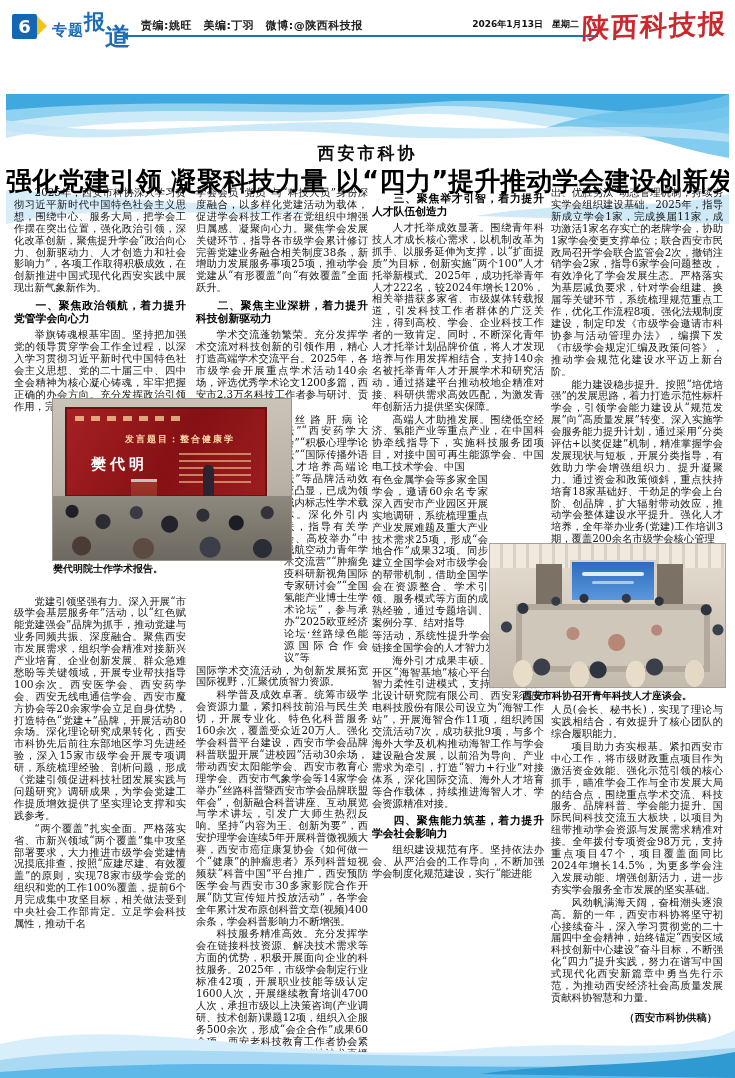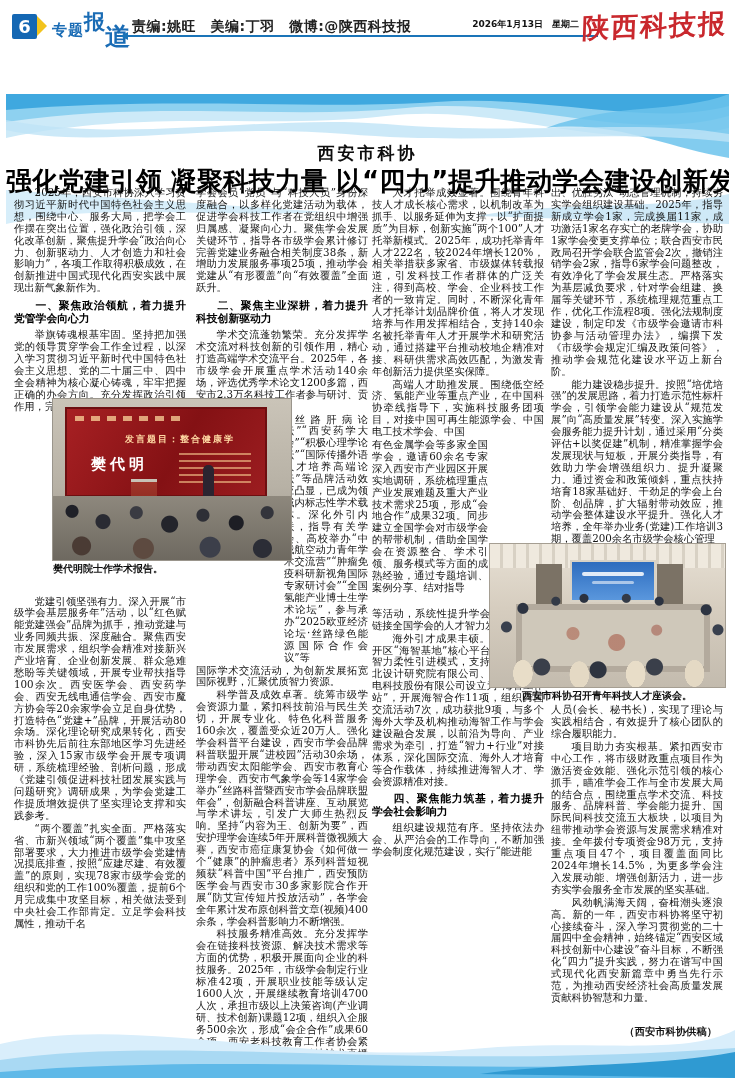--- a/index.html
+++ b/index.html
@@ -8,21 +8,21 @@
   
   .hdr{position:absolute;top:8px;left:12px;right:8px;height:42px;}
   .pnum{position:absolute;left:0;top:6px;width:25px;height:25px;background:#1467b3;color:#fff;
         font-weight:bold;font-size:18px;line-height:25px;text-align:center;border-radius:2px;}
   .pnum-arrow{position:absolute;left:25px;top:8px;width:0;height:0;
         border-top:10px solid transparent;border-bottom:10px solid transparent;border-left:10px solid #f2c31d;}
   .sect{position:absolute;left:40px;top:0px;color:#1a6cb5;font-weight:bold;white-space:nowrap;}
   .sect .s1{font-size:15px;vertical-align:6px;letter-spacing:1px;}
   .sect .s2{font-size:21px;vertical-align:12px;}
   .sect .s3{font-size:25px;vertical-align:-4px;}
-  .staff{position:absolute;left:120px;top:10px;font-size:14px;font-weight:bold;color:#222;letter-spacing:.5px;}
+  .staff{position:absolute;left:129px;top:10px;font-size:11px;font-weight:bold;color:#222;letter-spacing:.5px;}
   .aline{position:absolute;left:116px;top:27px;width:470px;height:1.6px;background:#1a74b8;}
   .aline:before{content:"";position:absolute;left:-8px;top:-3.2px;width:0;height:0;
         border-top:4px solid transparent;border-bottom:4px solid transparent;border-right:8px solid #1a74b8;}
   .dateline{position:absolute;right:148px;top:10px;font-size:9px;font-weight:bold;color:#111;}
   .masthead{position:absolute;right:0;top:0;font-family:"DejaVu Serif",serif;font-weight:bold;
         font-size:27px;color:#c9282d;transform:rotate(-2deg) skewX(-4deg);letter-spacing:2px;white-space:nowrap;}
   
   .banner{position:absolute;top:52px;left:6px;width:723px;height:130px;overflow:hidden;margin-top:42px;}
   .banner svg{position:absolute;inset:0;}
   .kicker{position:absolute;top:48px;width:100%;text-align:center;font-family:"DejaVu Serif",serif;
@@ -35,22 +35,22 @@
        font-family:"DejaVu Serif",serif;font-size:10.3px;line-height:11.9px;color:#141414;}
   .c1{left:0;} .c2{left:182px;} .c3{left:358px;} .c4{left:537px;}
   .para{margin:0 0 1px;text-indent:2em;}
   .noind{text-indent:0;}
   .sec{margin:5px 0 4px;text-indent:2em;font-family:"DejaVu Sans",sans-serif;font-weight:bold;
        font-size:10.8px;line-height:13px;color:#000;}
   .lead{font-family:"DejaVu Sans",sans-serif;font-weight:normal;}
   .gap1{height:182px;}
   .gap2{height:158px;}
   .narrow-l{margin:0 0 1px 88px;text-indent:0;}
-  .narrow-r{margin:0 56px 14px 0;text-indent:0;}
-  .byline{margin-top:22px;text-align:right;padding-right:6px;text-indent:0;font-weight:bold;}
+  .narrow-r{margin:0 56px 1px 0;text-indent:0;}
+  .byline{margin-top:8px;text-align:right;padding-right:6px;text-indent:0;font-weight:bold;}
   
   .photo1{position:absolute;left:53px;top:399px;width:238px;height:161px;overflow:hidden;
           background:linear-gradient(#cac4b8 0%,#b7b1a5 55%,#99938a 100%);box-shadow:0 0 0 1px #9a958c;}
   .p1-screen{position:absolute;left:14px;top:10px;width:198px;height:86px;
           background:linear-gradient(120deg,#a72023 0%,#841114 55%,#9c1d20 100%);box-shadow:0 0 0 2px #6e0f11;}
   .p1-logos{position:absolute;left:8px;top:7px;width:110px;height:5px;opacity:.8;
           background:repeating-linear-gradient(90deg,rgba(255,220,160,.9) 0 9px,transparent 9px 16px);}
   .p1-title{position:absolute;left:58px;top:24px;color:#ffd9a3;font-size:9px;font-weight:bold;letter-spacing:2px;}
   .p1-speaker{position:absolute;left:24px;top:46px;color:#ffffff;font-size:15px;font-weight:bold;letter-spacing:4px;}
   .p1-sub{position:absolute;right:14px;top:44px;width:72px;height:30px;opacity:.7;
@@ -162,20 +162,21 @@
       <p class="para noind">学会会员“党员”与“科技人员”身份深度融合，以多样化党建活动为载体，促进学会科技工作者在党组织中增强归属感、凝聚向心力。聚焦学会发展关键环节，指导各市级学会累计修订完善党建业务融合相关制度38条，新增助力发展服务事项25项，推动学会党建从“有形覆盖”向“有效覆盖”全面跃升。</p>
       <p class="sec">二、聚焦主业深耕，着力提升科技创新驱动力</p>
       <p class="para"><b class="lead">学术交流蓬勃繁荣。</b><span>充分发挥学术交流对科技创新的引领作用，精心打造高端学术交流平台。2025年，各市级学会开展重点学术活动140余场，评选优秀学术论文1200多篇，西安市2.3万名科技工作者参与研讨、贡献智慧。其中，</span></p>
       <div class="narrow-l">“丝路肝病论坛”“西安药学大会”“积极心理学论坛”“国际传播外语人才培养高端论坛”等品牌活动效应凸显，已成为领域内标志性学术载体。深化外引内联，指导有关学会、高校举办“中俄航空动力青年学术交流营”“肿瘤免疫科研新视角国际专家研讨会”“全国氢能产业博士生学术论坛”，参与承办“2025欧亚经济论坛·丝路绿色能源国际合作会议”等</div>
       <p class="para noind">国际学术交流活动，为创新发展拓宽国际视野，汇聚优质智力资源。</p>
       <p class="para"><b class="lead">科学普及成效卓著。</b><span>统筹市级学会资源力量，紧扣科技前沿与民生关切，开展专业化、特色化科普服务160余次，覆盖受众近20万人。强化学会科普平台建设，西安市学会品牌科普联盟开展“进校园”活动30余场，带动西安太阳能学会、西安市教育心理学会、西安市气象学会等14家学会举办“丝路科普暨西安市学会品牌联盟年会”，创新融合科普讲座、互动展览与学术讲坛，引发广大师生热烈反响。坚持“内容为王、创新为要”，西安护理学会连续5年开展科普微视频大赛，西安市癌症康复协会《如何做一个“健康”的肿瘤患者》系列科普短视频获“科普中国”平台推广，西安预防医学会与西安市30多家影院合作开展“防艾宣传短片投放活动”，各学会全年累计发布原创科普文章(视频)400余条，学会科普影响力不断增强。</span></p>
       <p class="para"><b class="lead">科技服务精准高效。</b><span>充分发挥学会在链接科技资源、解决技术需求等方面的优势，积极开展面向企业的科技服务。2025年，市级学会制定行业标准42项，开展职业技能等级认定1600人次，开展继续教育培训4700人次，承担市级以上决策咨询(产业调研、技术创新)课题12项，组织入企服务500余次，形成“会企合作”成果60余项。西安老科技教育工作者协会紧扣企业发展难点，开展科技沙龙直播活动4场，中小企业高质量发展大讲堂6场，“双进”活动13场，覆盖新材料、半导体、装备制造、人工智能等领域，累计参与企业300余家，参与专家</span></p>
     </div>
 
     <div class="col c3">
+      <p class="sec">三、聚焦举才引智，着力提升人才队伍创造力</p>
       <p class="para"><b class="lead">人才托举成效显著。</b><span>围绕青年科技人才成长核心需求，以机制改革为抓手、以服务延伸为支撑，以“扩面提质”为目标，创新实施“两个100”人才托举新模式。2025年，成功托举青年人才222名，较2024年增长120%，相关举措获多家省、市级媒体转载报道，引发科技工作者群体的广泛关注，得到高校、学会、企业科技工作者的一致肯定。同时，不断深化青年人才托举计划品牌价值，将人才发现培养与作用发挥相结合，支持140余名被托举青年人才开展学术和研究活动，通过搭建平台推动校地企精准对接、科研供需求高效匹配，为激发青年创新活力提供坚实保障。</span></p>
       <p class="para"><b class="lead">高端人才助推发展。</b><span>围绕低空经济、氢能产业等重点产业，在中国科协牵线指导下，实施科技服务团项目，对接中国可再生能源学会、中国电工技术学会、中国</span></p>
       <div class="narrow-r">有色金属学会等多家全国学会，邀请60余名专家深入西安市产业园区开展实地调研，系统梳理重点产业发展难题及重大产业技术需求25项，形成“会地合作”成果32项。同步建立全国学会对市级学会的帮带机制，借助全国学会在资源整合、学术引领、服务模式等方面的成熟经验，通过专题培训、案例分享、结对指导</div>
       <p class="para noind">等活动，系统性提升学会服务产业、链接全国学会的人才智力发展优势。</p>
       <p class="para"><b class="lead">海外引才成果丰硕。</b><span>依托西安经开区“海智基地”核心平台，深化海外智力柔性引进模式，支持中国建筑西北设计研究院有限公司、西安彩晶光电科技股份有限公司设立为“海智工作站”，开展海智合作11项，组织跨国交流活动7次，成功获批9项，与多个海外大学及机构推动海智工作与学会建设融合发展，以前沿为导向、产业需求为牵引，打造“智力+行业”对接体系，深化国际交流、海外人才培育等合作载体，持续推进海智人才、学会资源精准对接。</span></p>
       <p class="sec">四、聚焦能力筑基，着力提升学会社会影响力</p>
       <p class="para"><b class="lead">组织建设规范有序。</b><span>坚持依法办会、从严治会的工作导向，不断加强学会制度化规范建设，实行“能进能</span></p>
     </div>
 
     <div class="col c4">

